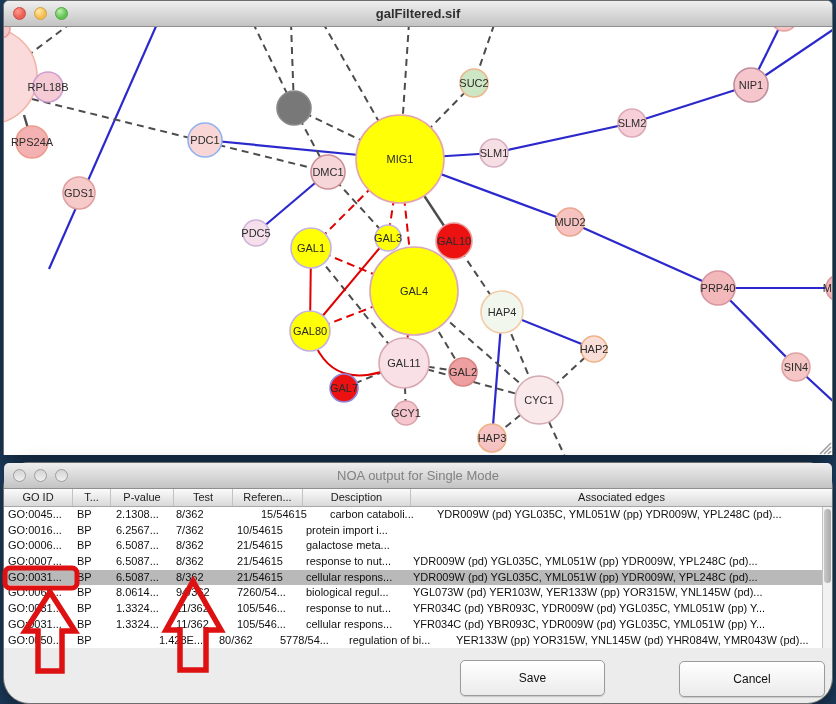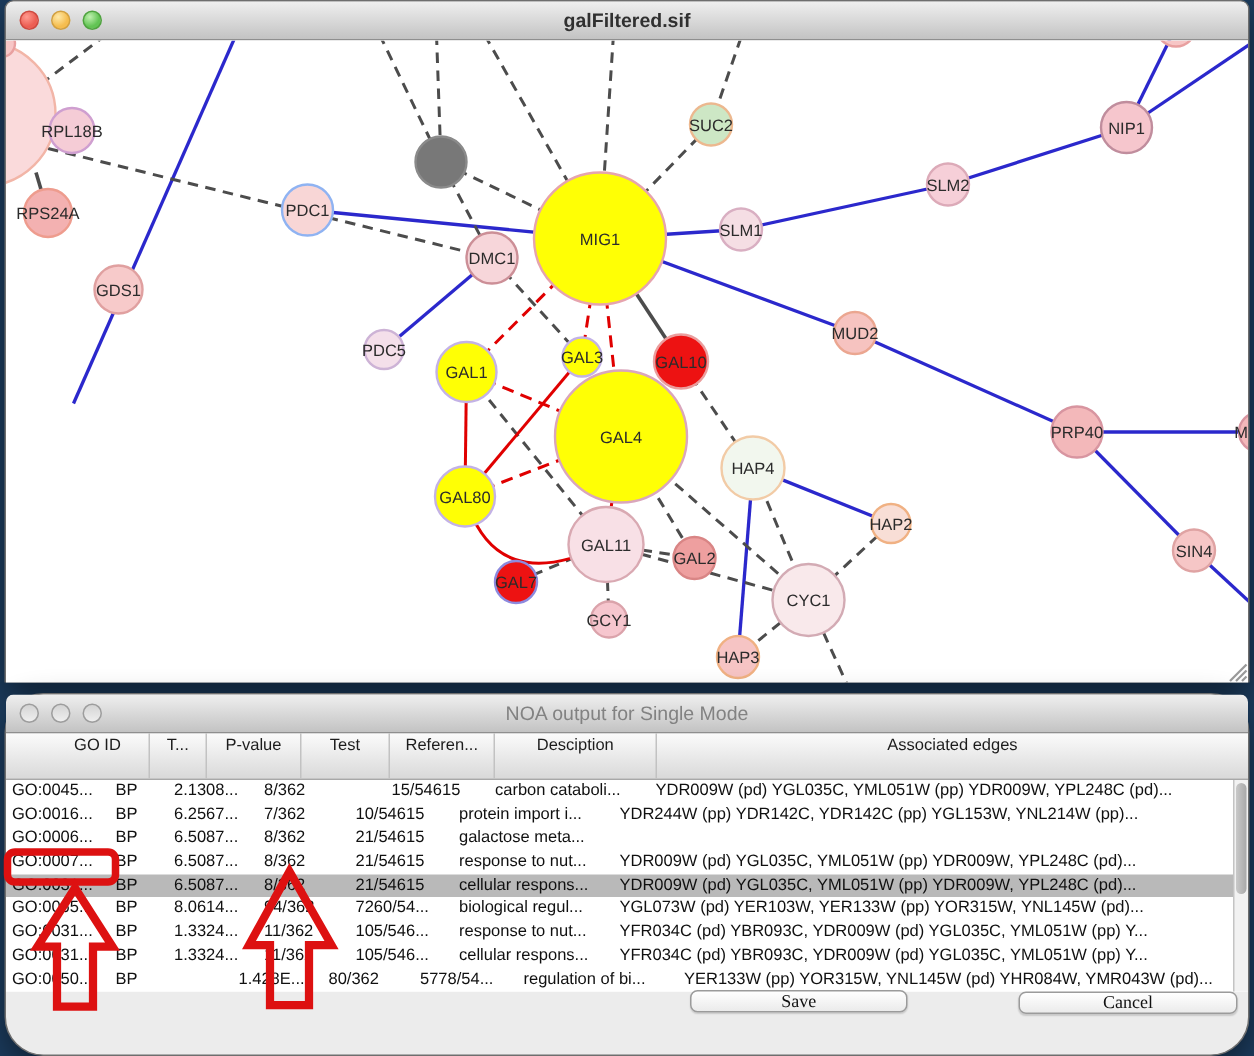--- a/index.html
+++ b/index.html
@@ -27,38 +27,38 @@
   .titletext.inactive{color:#828282;font-weight:normal;}
   #net-canvas{position:relative;width:828px;height:428px;background:#ffffff;overflow:hidden;}
   #net-canvas svg{display:block;}
   .e-blue{stroke:#2b28cc;stroke-width:2.2;fill:none;}
   .e-graydash{stroke:#4c4c4c;stroke-width:2;fill:none;stroke-dasharray:7,5;}
   .e-graysolid{stroke:#4c4c4c;stroke-width:2.4;fill:none;}
   .e-red{stroke:#e00000;stroke-width:2;fill:none;}
   .e-reddash{stroke:#e00000;stroke-width:2;fill:none;stroke-dasharray:8,5;}
   .node-label{font-family:"Liberation Sans",sans-serif;font-size:11px;fill:#2b2b2b;text-anchor:middle;}
   
-  #noa-header{display:flex;height:31px;box-sizing:border-box;
+  #noa-header{display:flex;height:18px;box-sizing:border-box;
     background:linear-gradient(#fbfbfb,#d9d9d9);
-    border-bottom:1px solid #a8a8a8;padding-left:27px;}
+    border-bottom:1px solid #a8a8a8;}
   .h-cell{box-sizing:border-box;font-size:11px;color:#1c1c1c;text-align:center;
     line-height:17px;border-right:1px solid #c2c2c2;overflow:hidden;white-space:nowrap;}
   .h-cell:last-child{border-right:none;}
   #noa-body{background:#ffffff;position:relative;}
   .t-row{display:flex;height:15.7px;line-height:15.7px;background:#ffffff;}
   .t-row.selected{background:#b9b9b9;}
   .t-cell{box-sizing:border-box;font-size:11px;color:#101010;
     overflow:hidden;white-space:nowrap;}
   #noa-scrollbar{position:absolute;right:0;top:0;bottom:0;width:10px;
     background:#f2f2f2;border-left:1px solid #c4c4c4;box-sizing:border-box;}
   #noa-scroll-thumb{position:absolute;left:1px;top:2px;width:7px;height:74px;
     border-radius:4px;background:linear-gradient(90deg,#c9c9c9,#a9a9a9);}
-  .mac-btn{position:absolute;height:15px;border:1px solid #9b9b9b;border-radius:5px;
+  .mac-btn{position:absolute;height:36px;border:1px solid #9b9b9b;border-radius:5px;
     background:linear-gradient(#ffffff,#ebebeb);
-    font-family:Liberation Serif, serif;font-size:12px;color:#111;
+    font-family:Liberation Sans, sans-serif;font-size:12px;color:#111;
     display:flex;align-items:center;justify-content:center;box-sizing:border-box;
     box-shadow:0 1px 1px rgba(0,0,0,.15);cursor:default;}
   #btn-save{left:456px;top:197px;width:145px;}
   #btn-cancel{left:675px;top:198px;width:146px;}
   #annot{position:absolute;left:0;top:0;width:836px;height:704px;pointer-events:none;z-index:50;}
 </style>
 </head>
 <body>
 
 <div class="window" id="win-network">
@@ -217,21 +217,20 @@
         <div class="t-cell" style="width: 108px; padding-left: 3px;">carbon cataboli...</div>
         <div class="t-cell" style="width: 413px; flex: 1 1 0%; padding-left: 2px;">YDR009W (pd) YGL035C, YML051W (pp) YDR009W, YPL248C (pd)...</div>
       </div>
       <div class="t-row">
         <div class="t-cell" style="width: 69px; padding-left: 4px;">GO:0016...</div>
         <div class="t-cell" style="width: 38px; padding-left: 4px;">BP</div>
         <div class="t-cell" style="width: 63px; padding-left: 5px;">6.2567...</div>
         <div class="t-cell" style="width: 59px; padding-left: 2px;">7/362</div>
         <div class="t-cell" style="width: 70px; padding-left: 4px;">10/54615</div>
         <div class="t-cell" style="width: 108px; padding-left: 3px;">protein import i...</div>
-        <div class="t-cell" style="width: 413px; flex: 1 1 0%; padding-left: 2px;">YDR244W (pp) YDR142C, YDR142C (pp) YGL153W, YNL214W (pp)...</div>
       </div>
       <div class="t-row">
         <div class="t-cell" style="width: 69px; padding-left: 4px;">GO:0006...</div>
         <div class="t-cell" style="width: 38px; padding-left: 4px;">BP</div>
         <div class="t-cell" style="width: 63px; padding-left: 5px;">6.5087...</div>
         <div class="t-cell" style="width: 59px; padding-left: 2px;">8/362</div>
         <div class="t-cell" style="width: 70px; padding-left: 4px;">21/54615</div>
         <div class="t-cell" style="width: 108px; padding-left: 3px;">galactose meta...</div>
       </div>
       <div class="t-row">

